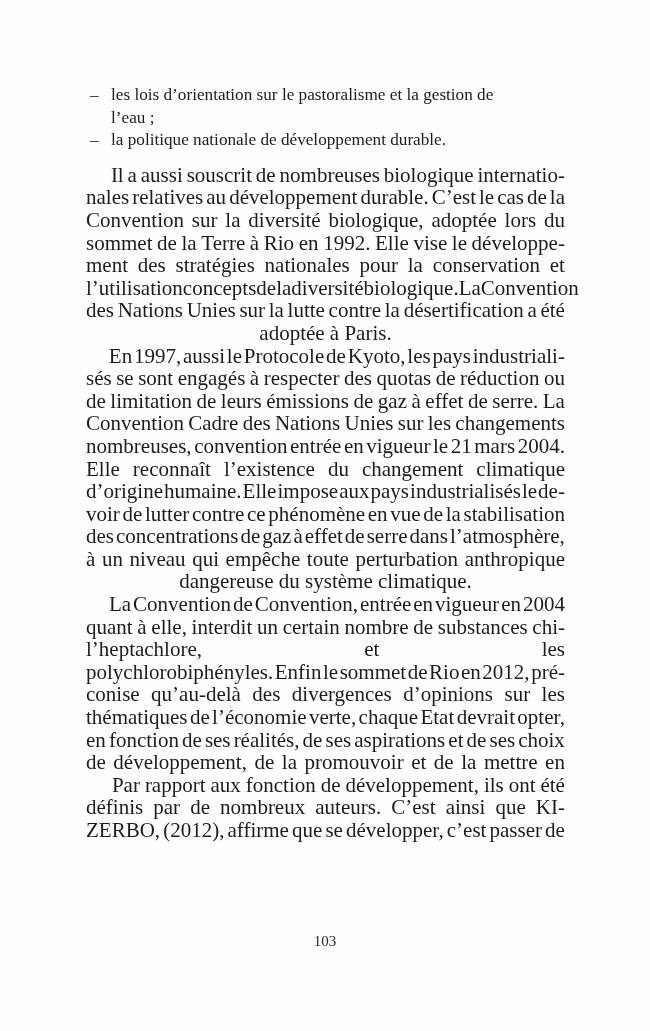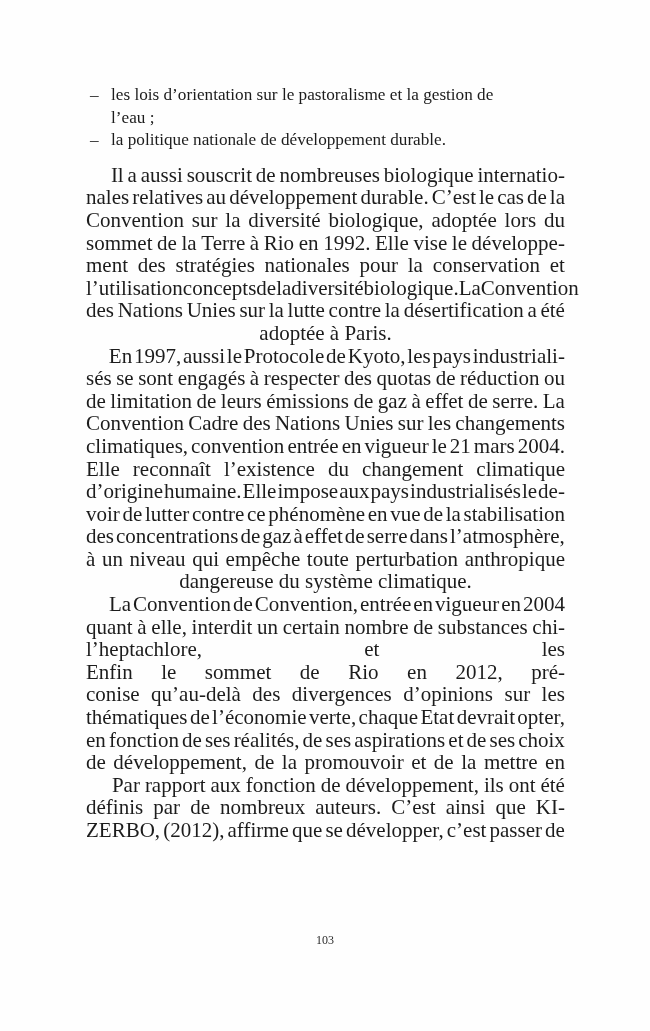--- a/index.html
+++ b/index.html
@@ -80,21 +80,21 @@
   }
   .line.justify .w + .w {
     margin-left: 0;
   }
   .folio {
     position: absolute;
     top: 933px;
     left: 0;
     width: 650px;
     text-align: center;
-    font-size: 12px;
+    font-size: 15px;
     color: #2a2a2a;
   }
 </style>
 </head>
 <body>
 
 <div class="page">
 
   <div class="text-block">
 
@@ -120,33 +120,33 @@
         <div class="line justify"><span class="w">ment</span><span class="w">des</span><span class="w">stratégies</span><span class="w">nationales</span><span class="w">pour</span><span class="w">la</span><span class="w">conservation</span><span class="w">et</span></div>
         <div class="line justify"><span class="w">l’utilisation</span><span class="w">concepts</span><span class="w">de</span><span class="w">la</span><span class="w">diversité</span><span class="w">biologique.</span><span class="w">La</span><span class="w">Convention</span></div>
         <div class="line justify"><span class="w">des</span><span class="w">Nations</span><span class="w">Unies</span><span class="w">sur</span><span class="w">la</span><span class="w">lutte</span><span class="w">contre</span><span class="w">la</span><span class="w">désertification</span><span class="w">a</span><span class="w">été</span></div>
         <div class="line last"><span class="w">adoptée à Paris.</span></div>
       </div>
     <div class="para">
         <div class="line justify"><span class="indent"></span><span class="w">En</span><span class="w">1997,</span><span class="w">aussi</span><span class="w">le</span><span class="w">Protocole</span><span class="w">de</span><span class="w">Kyoto,</span><span class="w">les</span><span class="w">pays</span><span class="w">industriali-</span></div>
         <div class="line justify"><span class="w">sés</span><span class="w">se</span><span class="w">sont</span><span class="w">engagés</span><span class="w">à</span><span class="w">respecter</span><span class="w">des</span><span class="w">quotas</span><span class="w">de</span><span class="w">réduction</span><span class="w">ou</span></div>
         <div class="line justify"><span class="w">de</span><span class="w">limitation</span><span class="w">de</span><span class="w">leurs</span><span class="w">émissions</span><span class="w">de</span><span class="w">gaz</span><span class="w">à</span><span class="w">effet</span><span class="w">de</span><span class="w">serre.</span><span class="w">La</span></div>
         <div class="line justify"><span class="w">Convention</span><span class="w">Cadre</span><span class="w">des</span><span class="w">Nations</span><span class="w">Unies</span><span class="w">sur</span><span class="w">les</span><span class="w">changements</span></div>
-        <div class="line justify"><span class="w">climatiques,</span><span class="w">convention</span><span class="w">entrée</span><span class="w">en</span><span class="w">vigueur</span><span class="w">le</span><span class="w">21</span><span class="w">mars</span><span class="w">2004.</span></div>
+        <div class="line justify"><span class="w">nombreuses,</span><span class="w">convention</span><span class="w">entrée</span><span class="w">en</span><span class="w">vigueur</span><span class="w">le</span><span class="w">21</span><span class="w">mars</span><span class="w">2004.</span></div>
         <div class="line justify"><span class="w">Elle</span><span class="w">reconnaît</span><span class="w">l’existence</span><span class="w">du</span><span class="w">changement</span><span class="w">climatique</span></div>
         <div class="line justify"><span class="w">d’origine</span><span class="w">humaine.</span><span class="w">Elle</span><span class="w">impose</span><span class="w">aux</span><span class="w">pays</span><span class="w">industrialisés</span><span class="w">le</span><span class="w">de-</span></div>
         <div class="line justify"><span class="w">voir</span><span class="w">de</span><span class="w">lutter</span><span class="w">contre</span><span class="w">ce</span><span class="w">phénomène</span><span class="w">en</span><span class="w">vue</span><span class="w">de</span><span class="w">la</span><span class="w">stabilisation</span></div>
         <div class="line justify"><span class="w">des</span><span class="w">concentrations</span><span class="w">de</span><span class="w">gaz</span><span class="w">à</span><span class="w">effet</span><span class="w">de</span><span class="w">serre</span><span class="w">dans</span><span class="w">l’atmosphère,</span></div>
         <div class="line justify"><span class="w">à</span><span class="w">un</span><span class="w">niveau</span><span class="w">qui</span><span class="w">empêche</span><span class="w">toute</span><span class="w">perturbation</span><span class="w">anthropique</span></div>
         <div class="line last"><span class="w">dangereuse du système climatique.</span></div>
       </div>
     <div class="para">
         <div class="line justify"><span class="indent"></span><span class="w">La</span><span class="w">Convention</span><span class="w">de</span><span class="w">Convention,</span><span class="w">entrée</span><span class="w">en</span><span class="w">vigueur</span><span class="w">en</span><span class="w">2004</span></div>
         <div class="line justify"><span class="w">quant</span><span class="w">à</span><span class="w">elle,</span><span class="w">interdit</span><span class="w">un</span><span class="w">certain</span><span class="w">nombre</span><span class="w">de</span><span class="w">substances</span><span class="w">chi-</span></div>
         <div class="line justify"><span class="w">l’heptachlore,</span><span class="w">et</span><span class="w">les</span></div>
-        <div class="line justify"><span class="w">Enfin</span><span class="w">le</span><span class="w">sommet</span><span class="w">de</span><span class="w">Rio</span><span class="w">en</span><span class="w">2012,</span><span class="w">pré-</span></div>
+        <div class="line justify"><span class="w">polychlorobiphényles.</span><span class="w">Enfin</span><span class="w">le</span><span class="w">sommet</span><span class="w">de</span><span class="w">Rio</span><span class="w">en</span><span class="w">2012,</span><span class="w">pré-</span></div>
         <div class="line justify"><span class="w">conise</span><span class="w">qu’au-delà</span><span class="w">des</span><span class="w">divergences</span><span class="w">d’opinions</span><span class="w">sur</span><span class="w">les</span></div>
         <div class="line justify"><span class="w">thématiques</span><span class="w">de</span><span class="w">l’économie</span><span class="w">verte,</span><span class="w">chaque</span><span class="w">Etat</span><span class="w">devrait</span><span class="w">opter,</span></div>
         <div class="line justify"><span class="w">en</span><span class="w">fonction</span><span class="w">de</span><span class="w">ses</span><span class="w">réalités,</span><span class="w">de</span><span class="w">ses</span><span class="w">aspirations</span><span class="w">et</span><span class="w">de</span><span class="w">ses</span><span class="w">choix</span></div>
         <div class="line justify"><span class="w">de</span><span class="w">développement,</span><span class="w">de</span><span class="w">la</span><span class="w">promouvoir</span><span class="w">et</span><span class="w">de</span><span class="w">la</span><span class="w">mettre</span><span class="w">en</span></div>
       </div>
     <div class="para">
         <div class="line justify"><span class="indent"></span><span class="w">Par</span><span class="w">rapport</span><span class="w">aux</span><span class="w">fonction</span><span class="w">de</span><span class="w">développement,</span><span class="w">ils</span><span class="w">ont</span><span class="w">été</span></div>
         <div class="line justify"><span class="w">définis</span><span class="w">par</span><span class="w">de</span><span class="w">nombreux</span><span class="w">auteurs.</span><span class="w">C’est</span><span class="w">ainsi</span><span class="w">que</span><span class="w">KI-</span></div>
         <div class="line justify"><span class="w">ZERBO,</span><span class="w">(2012),</span><span class="w">affirme</span><span class="w">que</span><span class="w">se</span><span class="w">développer,</span><span class="w">c’est</span><span class="w">passer</span><span class="w">de</span></div>
       </div>

